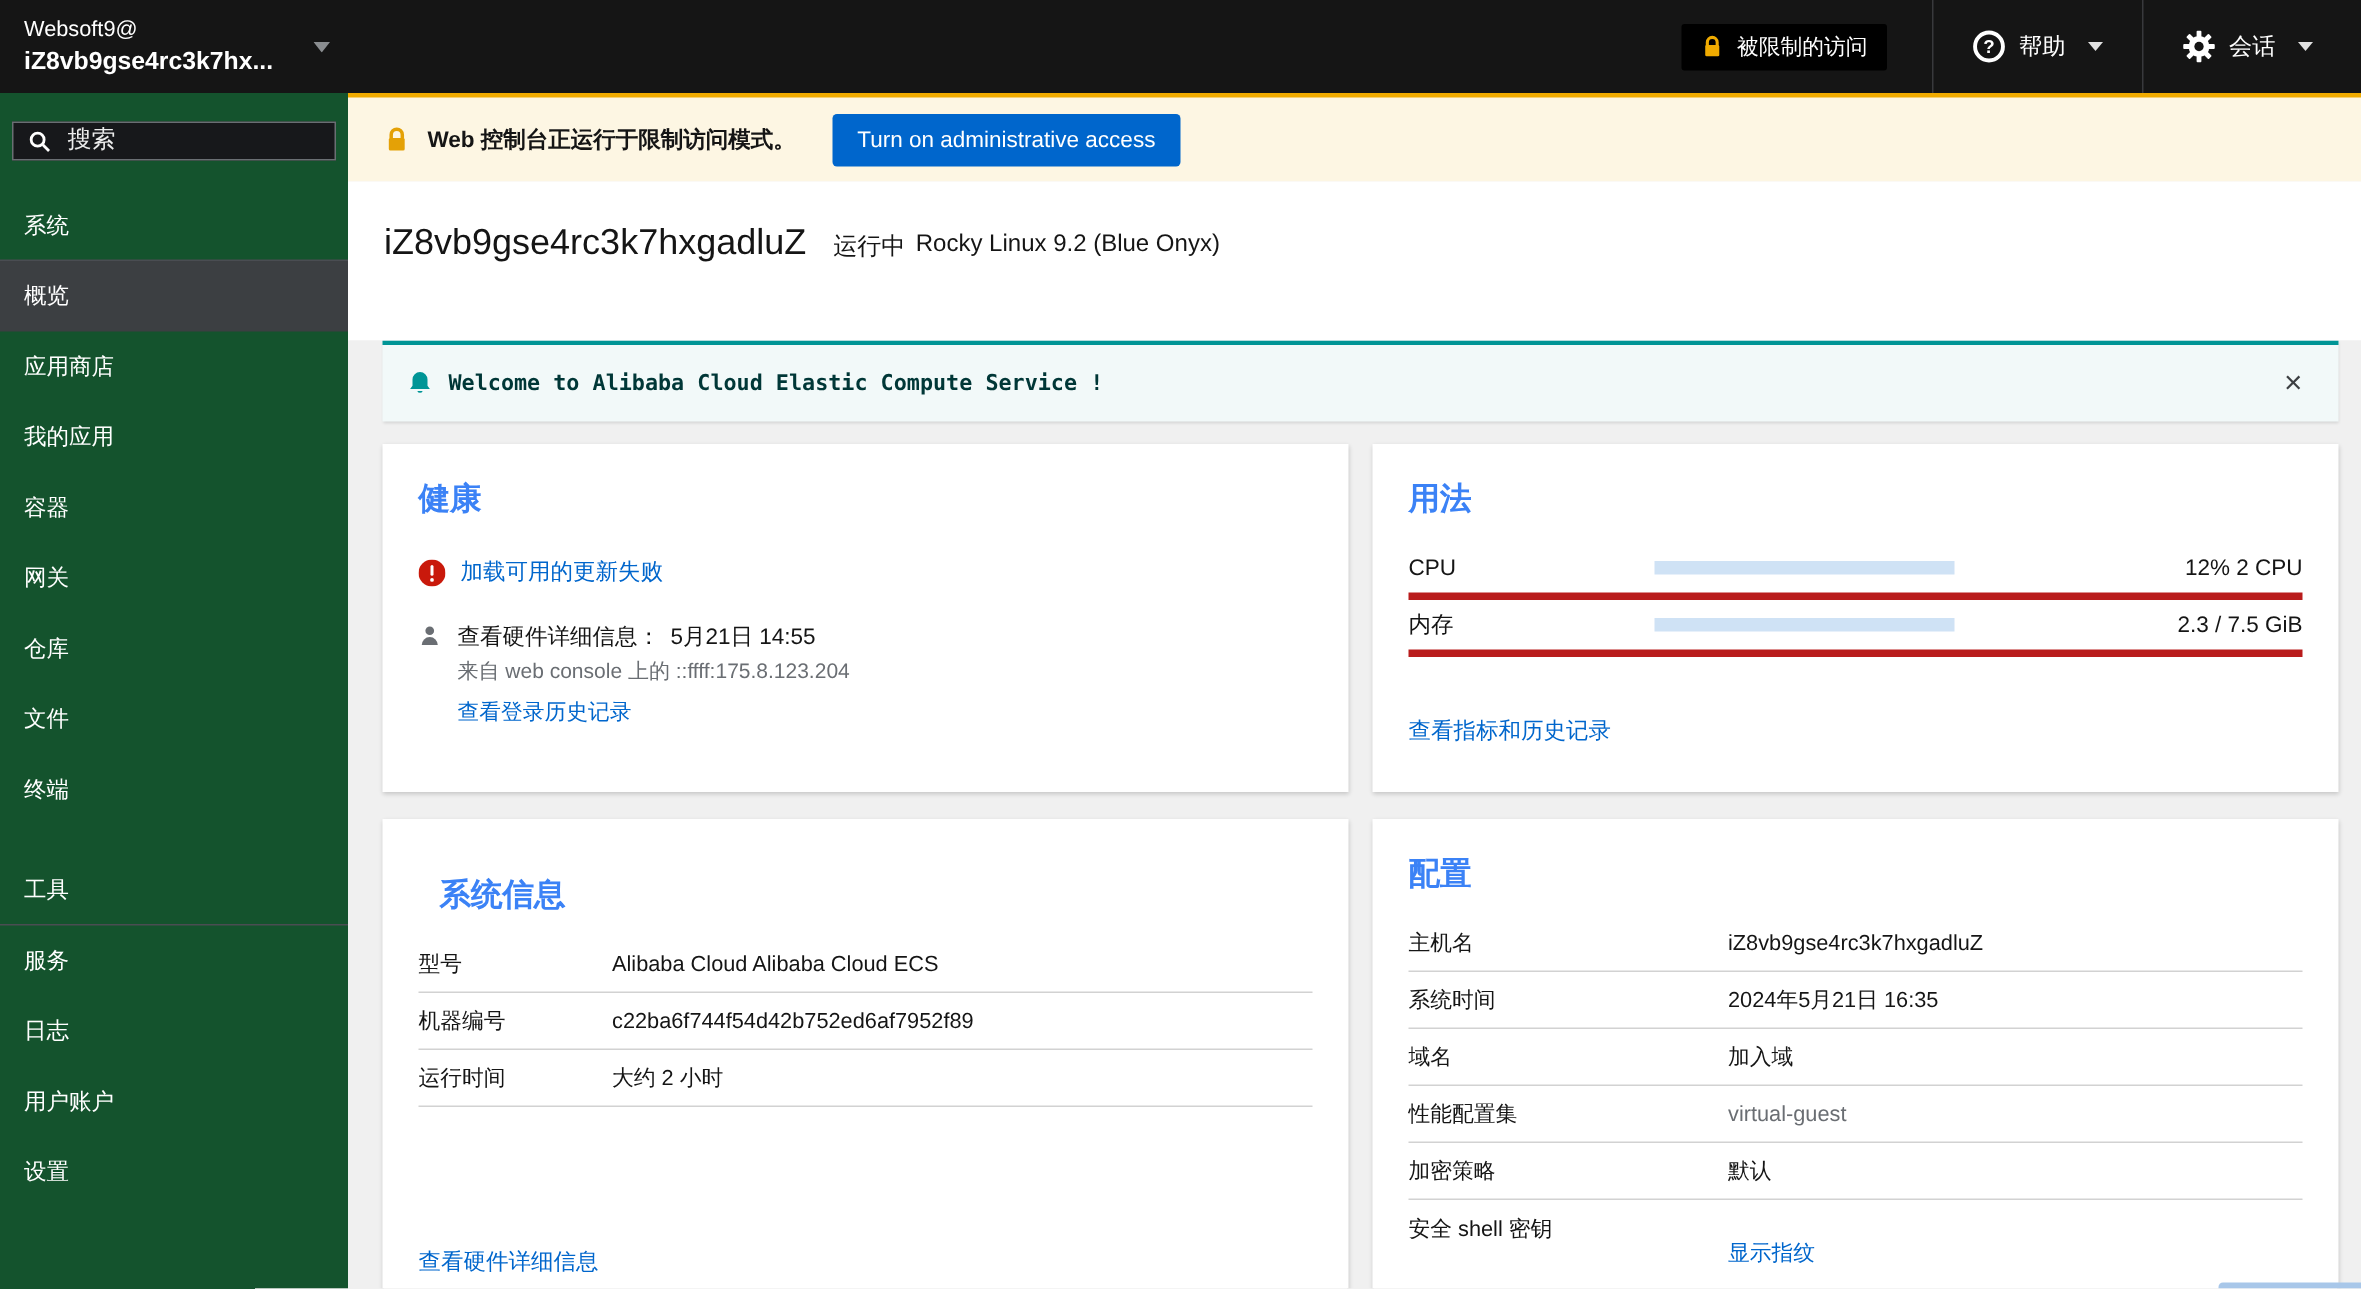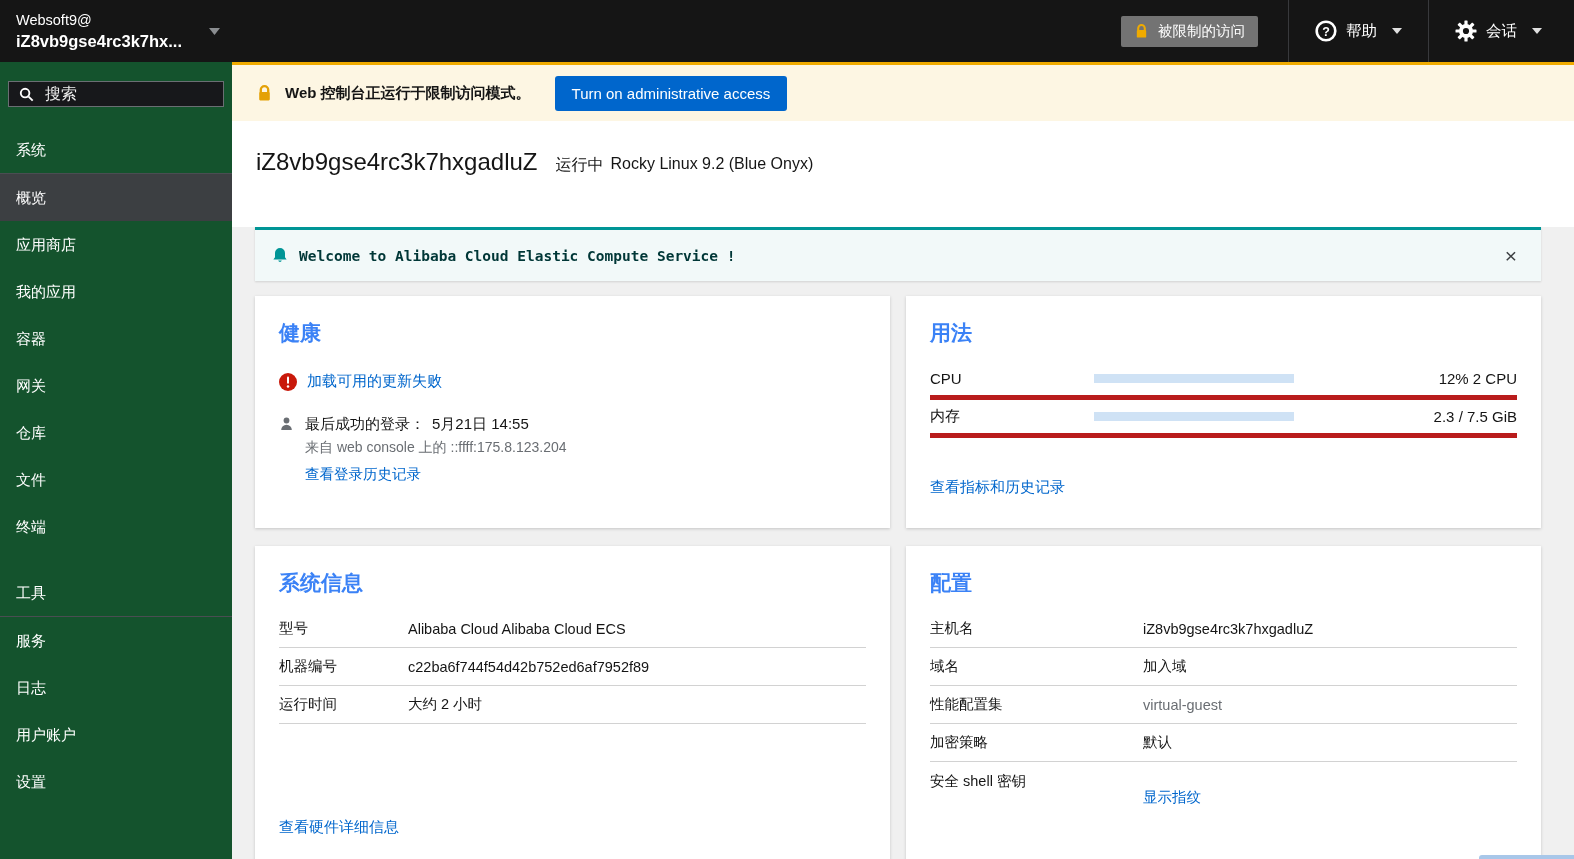--- a/index.html
+++ b/index.html
@@ -23,33 +23,33 @@
   .search-input::placeholder { color:#f5f5f5; opacity:.96; }
   .nav { flex:1; }
   .nav-section { margin-top:22px; padding:12px 16px 13px; font-size:15px; border-bottom:1px solid #4a4d52; }
   .nav-item { padding:14px 16px; font-size:15px; cursor:pointer; line-height:19px; }
   .nav-item.active { background:#3c3f42; }
 
   
   .main { flex:1; min-width:0; display:flex; flex-direction:column; }
 
   .masthead { height:62px; min-height:62px; background:#151515; color:#fff; display:flex; align-items:center; justify-content:flex-end; }
-  .restricted-pill { display:flex; align-items:center; gap:9px; background:#737373; border-radius:2px; padding:6px 13px; font-size:14.5px; margin-right:30px; cursor:pointer; }
+  .restricted-pill { display:flex; align-items:center; gap:9px; background:#000000; border-radius:2px; padding:6px 13px; font-size:14.5px; margin-right:30px; cursor:pointer; }
   .mast-group { display:flex; align-items:center; gap:9px; height:62px; padding:0 26px; border-left:1px solid #38393c; font-size:15.5px; cursor:pointer; }
   .mast-group.last { padding-right:32px; }
 
   .banner { background:#fdf6e3; border-top:3px solid #f0ab00; height:59px; min-height:59px; display:flex; align-items:center; padding:0 24px; gap:12px; }
   .banner-text { font-size:15px; font-weight:600; color:#151515; }
   .admin-btn { margin-left:12px; background:#0066cc; color:#fff; border:none; font-size:15px; padding:9px 17px; border-radius:3px; font-family:inherit; cursor:pointer; }
 
   .title-section { background:#fff; height:106px; min-height:106px; padding:27px 24px 0; display:flex; align-items:baseline; gap:18px; }
   .page-title { margin:0; font-size:24px; font-weight:400; color:#151515; }
   .title-sub { font-size:16px; color:#151515; display:flex; gap:7px; }
 
-  .content { flex:1; background:#f0f0f0; padding:0 33px 0 23px; overflow:hidden; }
+  .content { flex:1; background:#f0f0f0; padding:0 15px 0 23px; overflow:hidden; }
 
   .alert { background:#f2f9f9; border-top:3px solid #009596; height:54px; display:flex; align-items:center; padding:0 17px; gap:11px; box-shadow:0 1px 2px rgba(3,3,3,.13); }
   .alert-text { font-family:"DejaVu Sans Mono", monospace; font-weight:bold; font-size:14.5px; color:#003737; }
   .alert-close { margin-left:auto; background:none; border:none; font-size:21px; line-height:1; color:#3c3f42; cursor:pointer; padding:2px 7px; font-family:inherit; }
 
   .grid { margin-top:15px; display:grid; grid-template-columns:1fr 1fr; column-gap:16px; row-gap:18px; grid-template-rows:232px 368px; }
   .card { background:#fff; box-shadow:0 1px 3px rgba(3,3,3,.18); padding:24px; overflow:hidden; }
   .card-title { font-size:21px; font-weight:600; color:#3b82f6; line-height:26px; }
   .link { color:#0066cc; font-size:15px; cursor:pointer; }
 
@@ -231,21 +231,21 @@
         </div>
         <div class="login-row">
           <span class="icon" style="margin-top:1px;">
             <svg width="15" height="15" viewBox="0 0 16 16">
                 <circle cx="8" cy="4.8" r="3.1" fill="#6a6e73"></circle>
                 <path d="M2.3 15a5.7 5.7 0 0 1 11.4 0z" fill="#6a6e73"></path>
               </svg>
           </span>
           <div>
             <div class="login-line1">
-              <span>最后成功的登录：</span><span class="time">5月21日 14:55</span>
+              <span>查看硬件详细信息：</span><span class="time">5月21日 14:55</span>
             </div>
             <div class="login-from">来自 web console 上的 ::ffff:175.8.123.204</div>
             <a class="link login-link">查看登录历史记录</a>
           </div>
         </div>
       </section>
 
       <section class="card">
         <h2 class="card-title" style="margin:0;">用法</h2>
         <div class="u-rows">
@@ -257,21 +257,21 @@
           <div class="u-row">
             <span class="u-label">内存</span>
             <span class="u-track"><span class="u-fill" style="width: 31%;"></span></span>
             <span class="u-value">2.3 / 7.5 GiB</span>
           </div>
         </div>
         <a class="link u-link">查看指标和历史记录</a>
       </section>
 
       <section class="card sys">
-        <h2 class="card-title" style="margin:0;">系统信息</h2>
+        <h2 class="card-title" style="margin:14px;">系统信息</h2>
         <div class="d-rows">
           <div class="d-row">
             <span class="d-label">型号</span>
             <span class="d-value">Alibaba Cloud Alibaba Cloud ECS</span>
           </div>
           <div class="d-row">
             <span class="d-label">机器编号</span>
             <span class="d-value">c22ba6f744f54d42b752ed6af7952f89</span>
           </div>
           <div class="d-row">
@@ -283,20 +283,24 @@
       </section>
 
       <section class="card cfg">
         <h2 class="card-title" style="margin:0;">配置</h2>
         <div class="d-rows">
           <div class="d-row">
             <span class="d-label">主机名</span>
             <span class="d-value">iZ8vb9gse4rc3k7hxgadluZ</span>
           </div>
           <div class="d-row">
+            <span class="d-label">系统时间</span>
+            <span class="d-value">2024年5月21日 16:35</span>
+          </div>
+          <div class="d-row">
             <span class="d-label">域名</span>
             <span class="d-value">加入域</span>
           </div>
           <div class="d-row">
             <span class="d-label">性能配置集</span>
             <span class="d-value muted">virtual-guest</span>
           </div>
           <div class="d-row">
             <span class="d-label">加密策略</span>
             <span class="d-value">默认</span>

